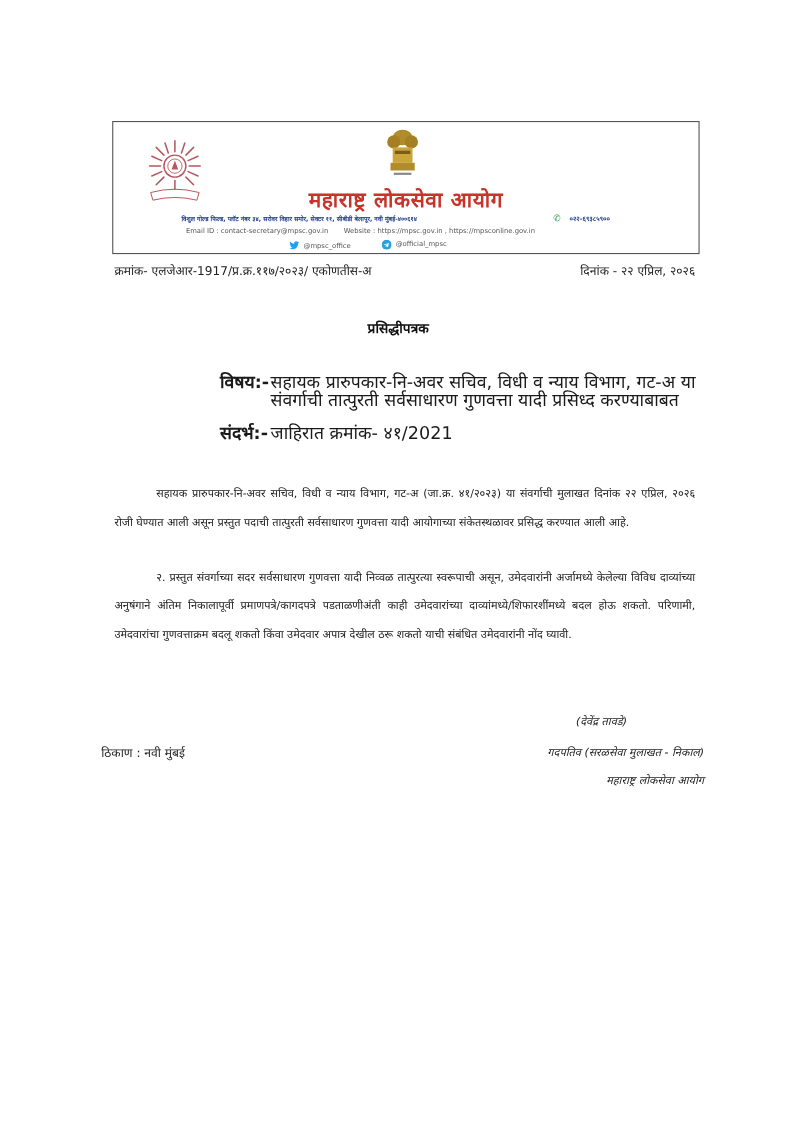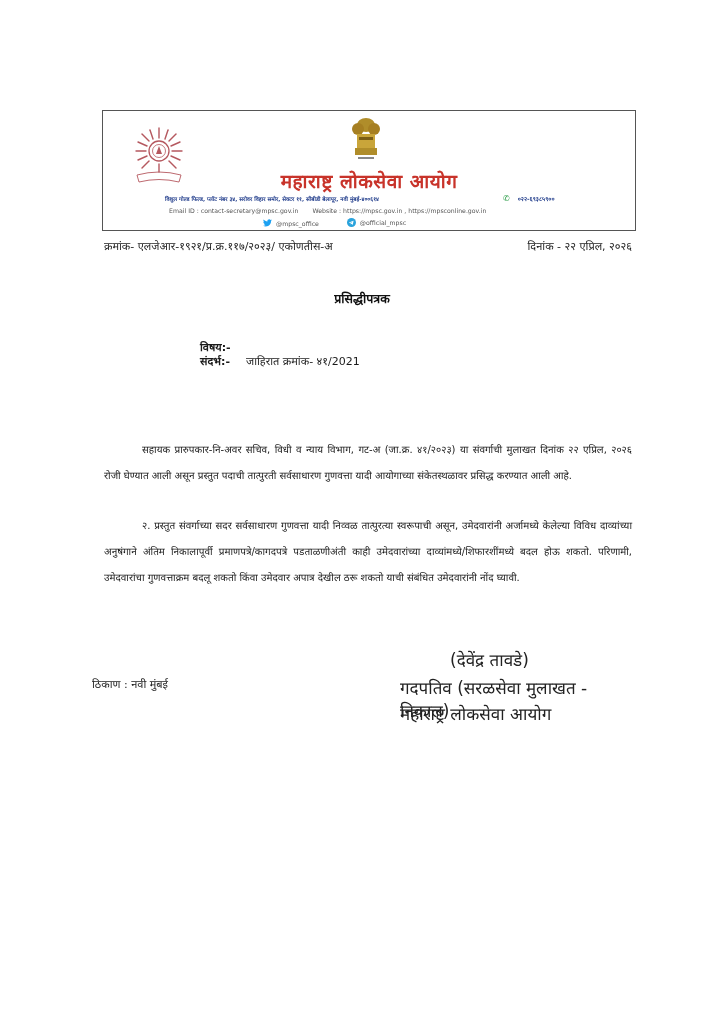--- a/index.html
+++ b/index.html
@@ -48,35 +48,35 @@
       position: absolute; left: 104px; top: 238px; width: 528px; font-size: 11px; color: #222;
     }
     .ref-row .ref-no { position: absolute; left: 0; top: 0; white-space: nowrap; }
     .ref-row .ref-date { position: absolute; right: 0; top: 0; white-space: nowrap; }
 
     .doc-title {
       position: absolute; left: 0; right: 0; top: 290px; text-align: center;
       font-size: 12.5px; font-weight: bold; color: #111;
     }
     .subject-block {
-      position: absolute; left: 200px; top: 340px; width: 440px; font-size: 11px; line-height: 16px;
+      position: absolute; left: 200px; top: 340px; width: 440px; font-size: 16px; line-height: 16px;
     }
     .subject-block .row { position: relative; padding-left: 46px; }
     .subject-block .lbl { position: absolute; left: 0; top: 0; font-weight: bold; white-space: nowrap; }
     .subject-block .ref-row2 { margin-top: 14px; }
 
     .para {
       position: absolute; left: 104px; width: 528px; font-size: 10px; line-height: 26px;
       text-align: justify; text-align-last: left;
     }
     .para1 { top: 427px; text-indent: 38px; }
     .para2 { top: 503px; text-indent: 38px; }
 
     .signatory {
-      position: absolute; left: 400px; width: 240px; text-align: left; font-size: 17px; color: #222;
+      position: absolute; left: 400px; width: 240px; text-align: right; font-size: 10px; color: #222; font-style: italic;
     }
     .sig-name { top: 648px; left: 450px; width: 120px; }
     .sig-desig { top: 676px; }
     .sig-org { top: 702px; }
     .place {
       position: absolute; left: 92px; top: 676px; font-size: 11px; color: #222; white-space: nowrap;
     }
   </style>
 </head>
 <body>
@@ -139,29 +139,30 @@
       <svg width="9" height="9" viewBox="0 0 24 24">
         <circle cx="12" cy="12" r="12" fill="#2aa3dc"></circle>
         <path d="M5.5 11.8l11-4.3c.5-.2 1 .1.8.9l-1.9 8.8c-.1.6-.5.8-1 .5l-2.8-2.1-1.4 1.3c-.2.2-.3.3-.6.3l.2-2.9 5.2-4.7c.2-.2 0-.3-.3-.1l-6.4 4-2.8-.9c-.6-.2-.6-.6.1-.8z" fill="#fff"></path>
       </svg>
       <span>@official_mpsc</span>
     </span>
   </div>
 </div>
 
 <div class="ref-row">
-  <span class="ref-no">क्रमांक- एलजेआर-१९२१/प्र.क्र.११७/२०२३/ एकोणतीस-अ</span>
+  <span class="ref-no">क्रमांक- एलजेआर-1917/प्र.क्र.११७/२०२३/ एकोणतीस-अ</span>
   <span class="ref-date">दिनांक - २२ एप्रिल, २०२६</span>
 </div>
 
 <div class="doc-title">प्रसिद्धीपत्रक</div>
 
 <div class="subject-block">
   <div class="row">
     <span class="lbl">विषय:-</span>
+    <span>सहायक प्रारुपकार-नि-अवर सचिव, विधी व न्याय विभाग, गट-अ या संवर्गाची तात्पुरती सर्वसाधारण गुणवत्ता यादी प्रसिध्द करण्याबाबत</span>
   </div>
   <div class="row ref-row2">
     <span class="lbl">संदर्भ:-</span>
     <span>जाहिरात क्रमांक- ४१/2021</span>
   </div>
 </div>
 
 <p class="para para1">सहायक प्रारुपकार-नि-अवर सचिव, विधी व न्याय विभाग, गट-अ (जा.क्र. ४१/२०२३)  या संवर्गाची मुलाखत दिनांक २२ एप्रिल, २०२६ रोजी घेण्यात आली असून प्रस्तुत पदाची तात्पुरती सर्वसाधारण गुणवत्ता यादी आयोगाच्या संकेतस्थळावर प्रसिद्ध करण्यात आली आहे.</p>
 <p class="para para2">२.  प्रस्तुत संवर्गाच्या सदर सर्वसाधारण गुणवत्ता यादी निव्वळ तात्पुरत्या स्वरूपाची असून, उमेदवारांनी अर्जामध्ये केलेल्या विविध दाव्यांच्या अनुषंगाने अंतिम निकालापूर्वी प्रमाणपत्रे/कागदपत्रे पडताळणीअंती काही उमेदवारांच्या दाव्यांमध्ये/शिफारशींमध्ये बदल होऊ शकतो. परिणामी, उमेदवारांचा गुणवत्ताक्रम बदलू शकतो किंवा उमेदवार अपात्र देखील ठरू शकतो याची संबंधित उमेदवारांनी नोंद घ्यावी.</p>
 

